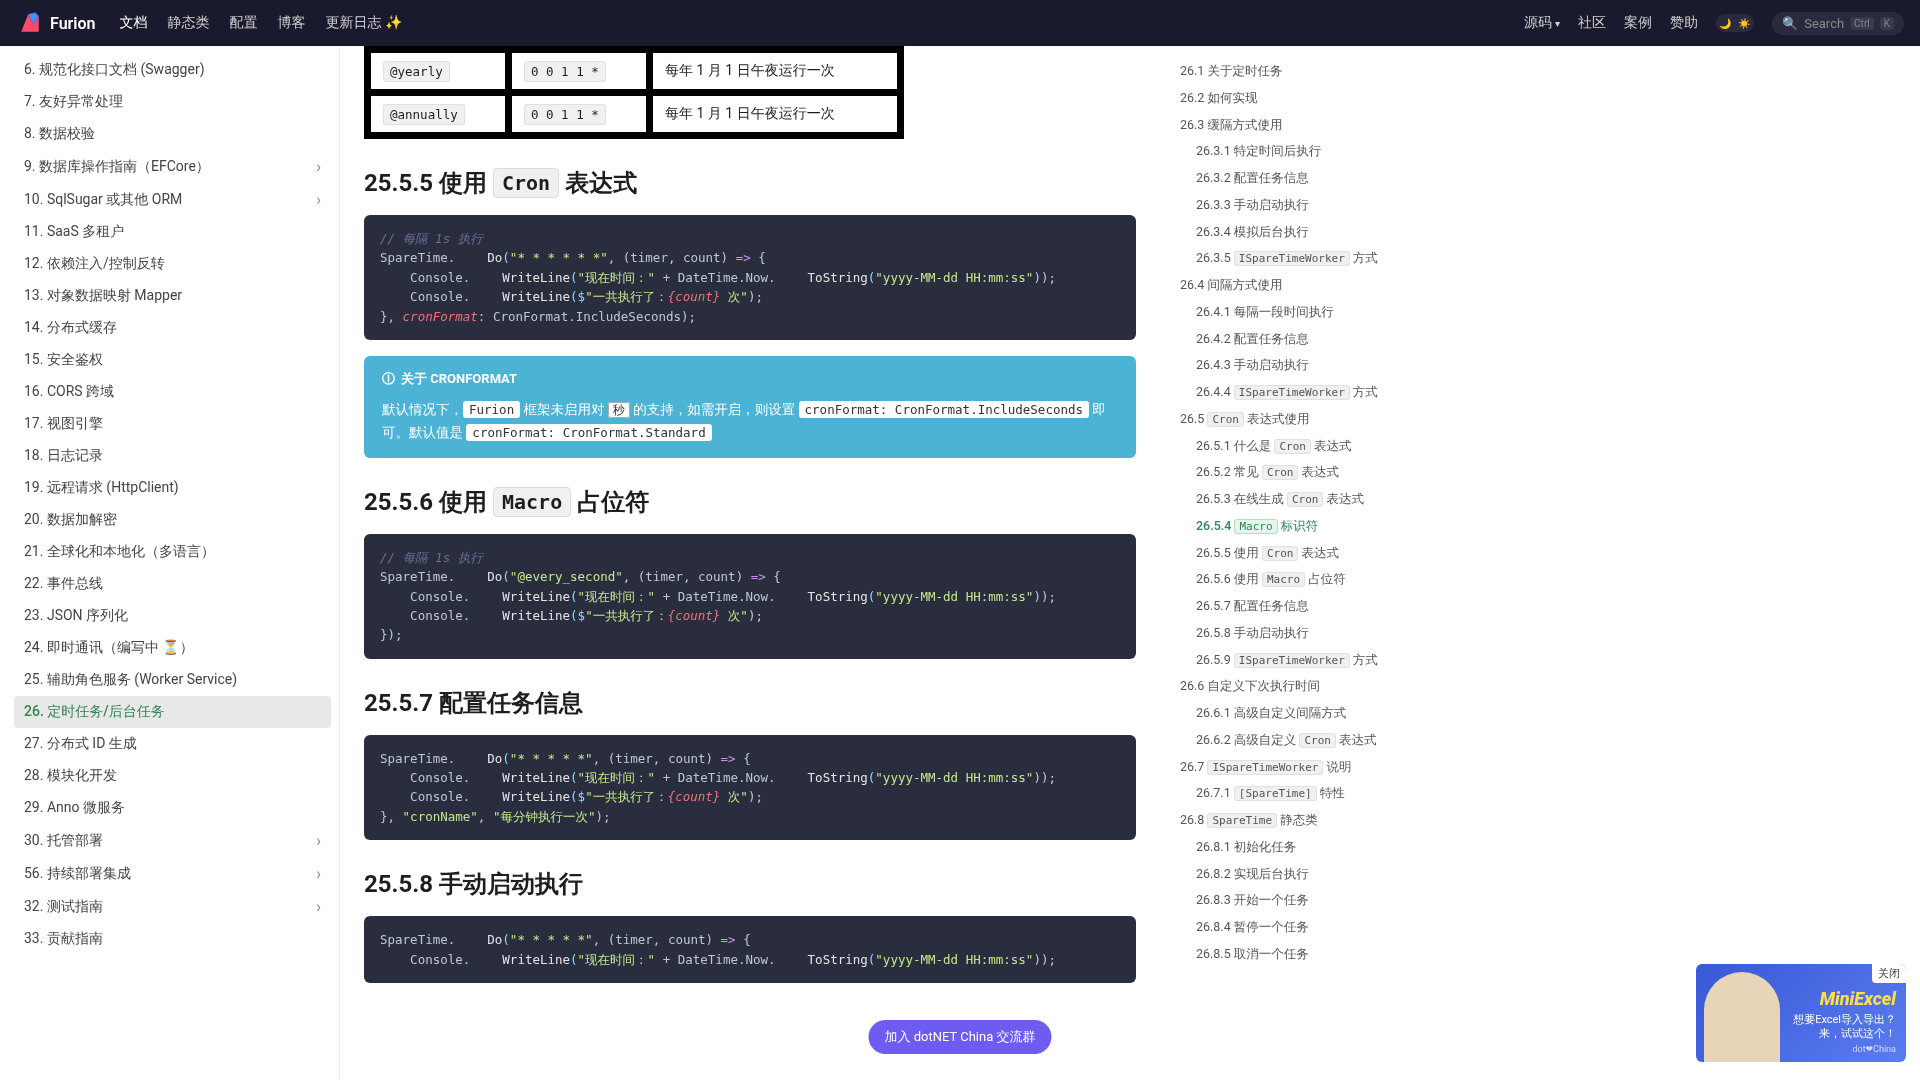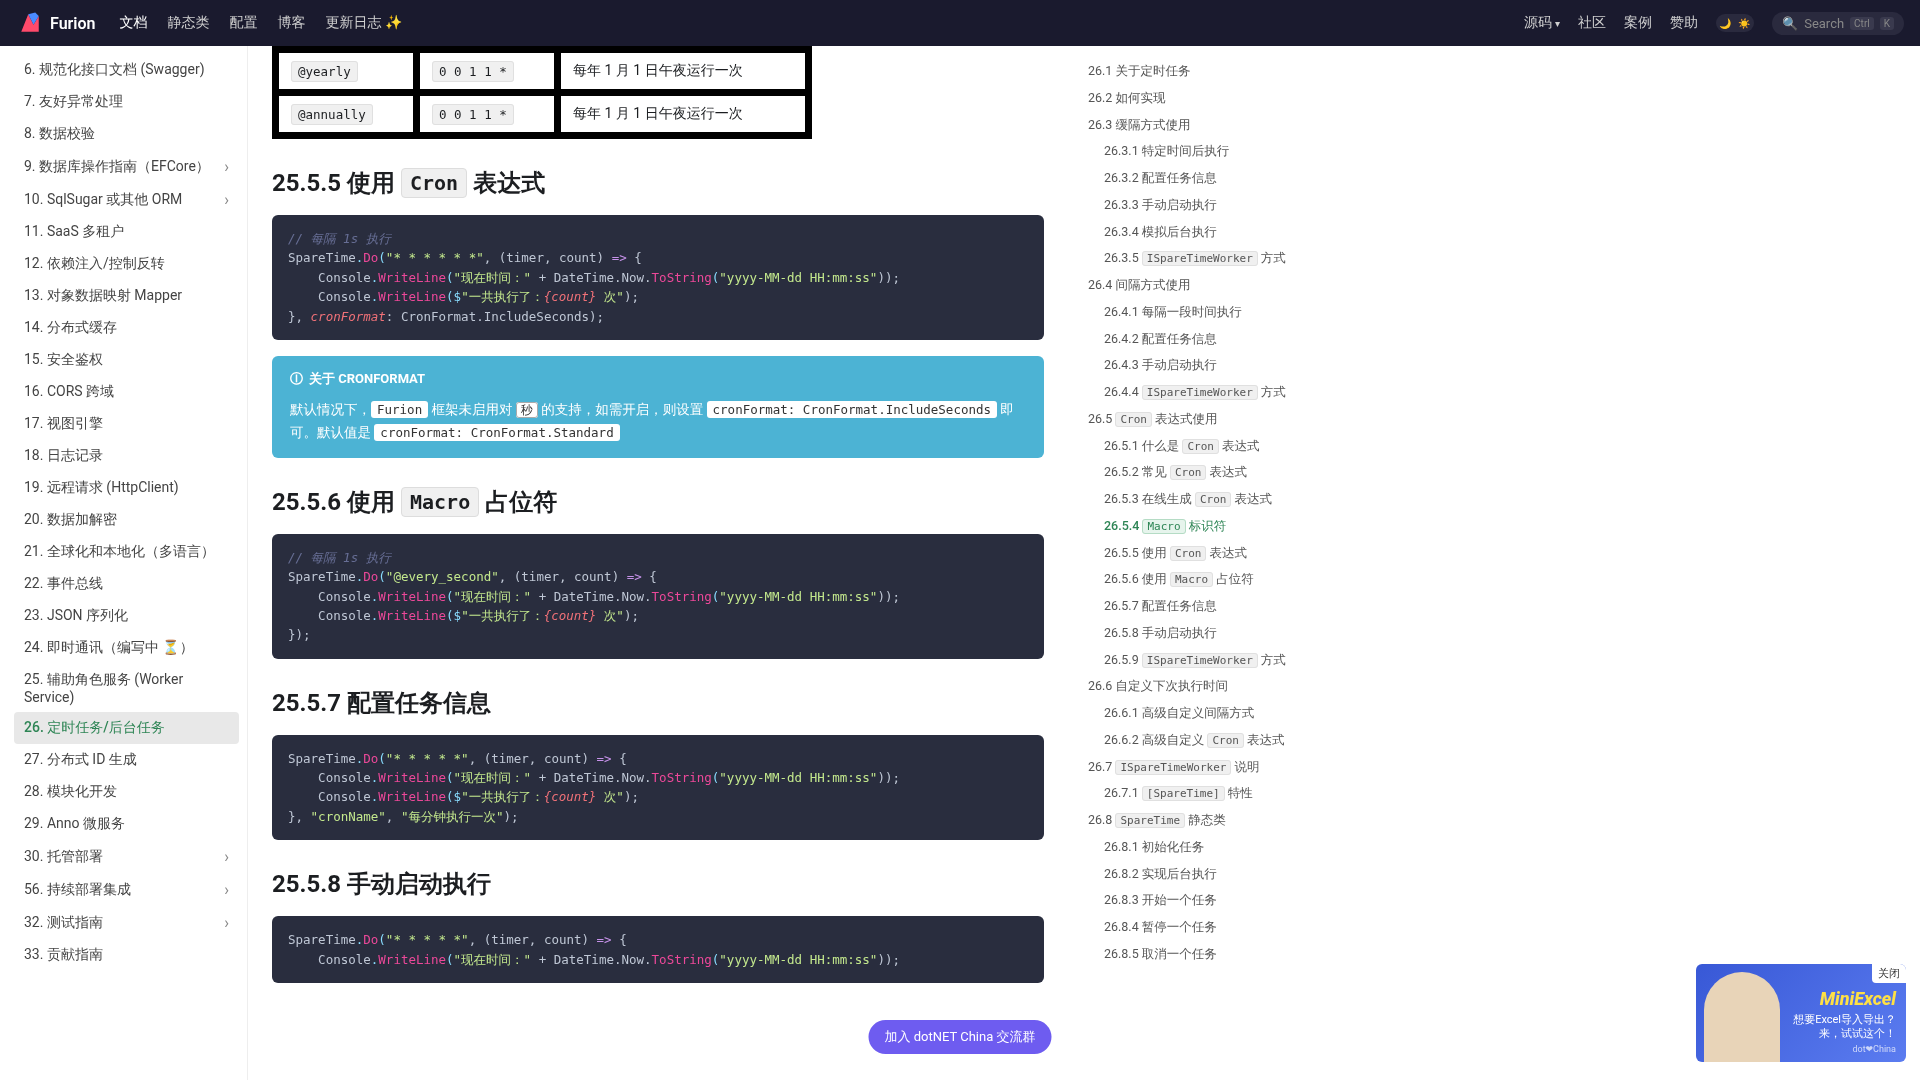--- a/index.html
+++ b/index.html
@@ -11,35 +11,35 @@
 .navbar-link { color:#d0d0d0; cursor:pointer; font-size:14px; }
 .navbar-link.active { color:#fff; font-weight:500; }
 .navbar-right { display:flex; align-items:center; gap:18px; }
 .navbar-right-link { color:#d0d0d0; cursor:pointer; font-size:14px; display:flex; align-items:center; }
 .chevron::after { content:"▾"; font-size:10px; margin-left:3px; }
 .toggle-pill { width:38px; height:18px; background:#2a2a3e; border-radius:10px; position:relative; display:flex; align-items:center; padding:0 3px; justify-content:space-between; }
 .toggle-pill span { font-size:10px; }
 .search-box { display:flex; align-items:center; background:#2a2a3e; border-radius:16px; padding:4px 10px; color:#888; font-size:13px; gap:6px; }
 .kbd { background:#3a3a4e; border-radius:3px; padding:1px 4px; font-size:10px; }
 .layout { display:flex; margin-top:46px; height:calc(100vh - 46px); }
-.sidebar { width:248px; overflow-y:auto; padding:8px 8px 8px 14px; border-right:1px solid #eee; flex-shrink:0; }
+.sidebar { width:340px; overflow-y:auto; padding:8px 8px 8px 14px; border-right:1px solid #eee; flex-shrink:0; }
 .sidebar::-webkit-scrollbar { width:7px; }
 .sidebar::-webkit-scrollbar-thumb { background:#ccc; border-radius:4px; }
 .sb-item { padding:7px 10px; border-radius:4px; cursor:pointer; display:flex; justify-content:space-between; align-items:center; color:#444; font-size:14px; }
 .sb-item.active { background:#e8e8e8; color:#2e8555; font-weight:500; }
 .sb-item .exp { color:#888; font-size:16px; }
 .content { flex:1; overflow-y:auto; padding:0 24px 40px 24px; max-width:820px; }
 .content h2 { font-size:24px; font-weight:700; margin:28px 0 16px 0; display:flex; align-items:center; gap:6px; }
 .content h2 code { font-family:ui-monospace,Menlo,Consolas,monospace; background:#f0f0f0; border:1px solid #ddd; border-radius:4px; padding:2px 8px; font-size:20px; }
 .table { border-collapse:collapse; width:540px; margin-bottom:12px; }
 .table td { border:7px solid #000000; padding:9px 12px; font-size:14px; }
 .table code { font-family:ui-monospace,Menlo,Consolas,monospace; background:#f0f0f0; border:1px solid #e0e0e0; border-radius:3px; padding:2px 6px; font-size:12.5px; }
 .codeblock { background:#292d3e; border-radius:6px; padding:14px 16px; margin:12px 0; font-family:ui-monospace,Menlo,Consolas,monospace; font-size:12.5px; line-height:1.55; color:#bfc7d5; overflow-x:auto; white-space:pre; }
 .c-cm { color:#676e95; font-style:italic; }
-.c-fn { color:#ec4899; }
+.c-fn { color:#e5e5e5;margin-left:32px; }
 .c-str { color:#c3e88d; }
 .c-kw { color:#c792ea; }
 .c-var { color:#f07178; display:inline;font-style:italic;}
 .c-pn { color:#89ddff; }
 .admon { background:#4cb3d4; border-radius:6px; padding:14px 18px; margin:16px 0; color:#fff; }
 .admon-title { font-weight:700; font-size:13px; display:flex; align-items:center; gap:6px; margin-bottom:10px; text-transform:uppercase; }
 .admon-body { font-size:13.5px; line-height:1.7; }
 .admon-body code { font-family:ui-monospace,Menlo,Consolas,monospace; background:#fff; color:#333; border-radius:3px; padding:1px 6px; font-size:12.5px; }
 .admon-body .pill { background:#fff; color:#333; border:1px solid #aaa; border-radius:3px; padding:0 4px; font-size:12px; }
 .toc { width:310px; padding:12px 8px 12px 16px; overflow-y:auto; font-size:12.5px; color:#555; flex-shrink:0; position:relative; }

